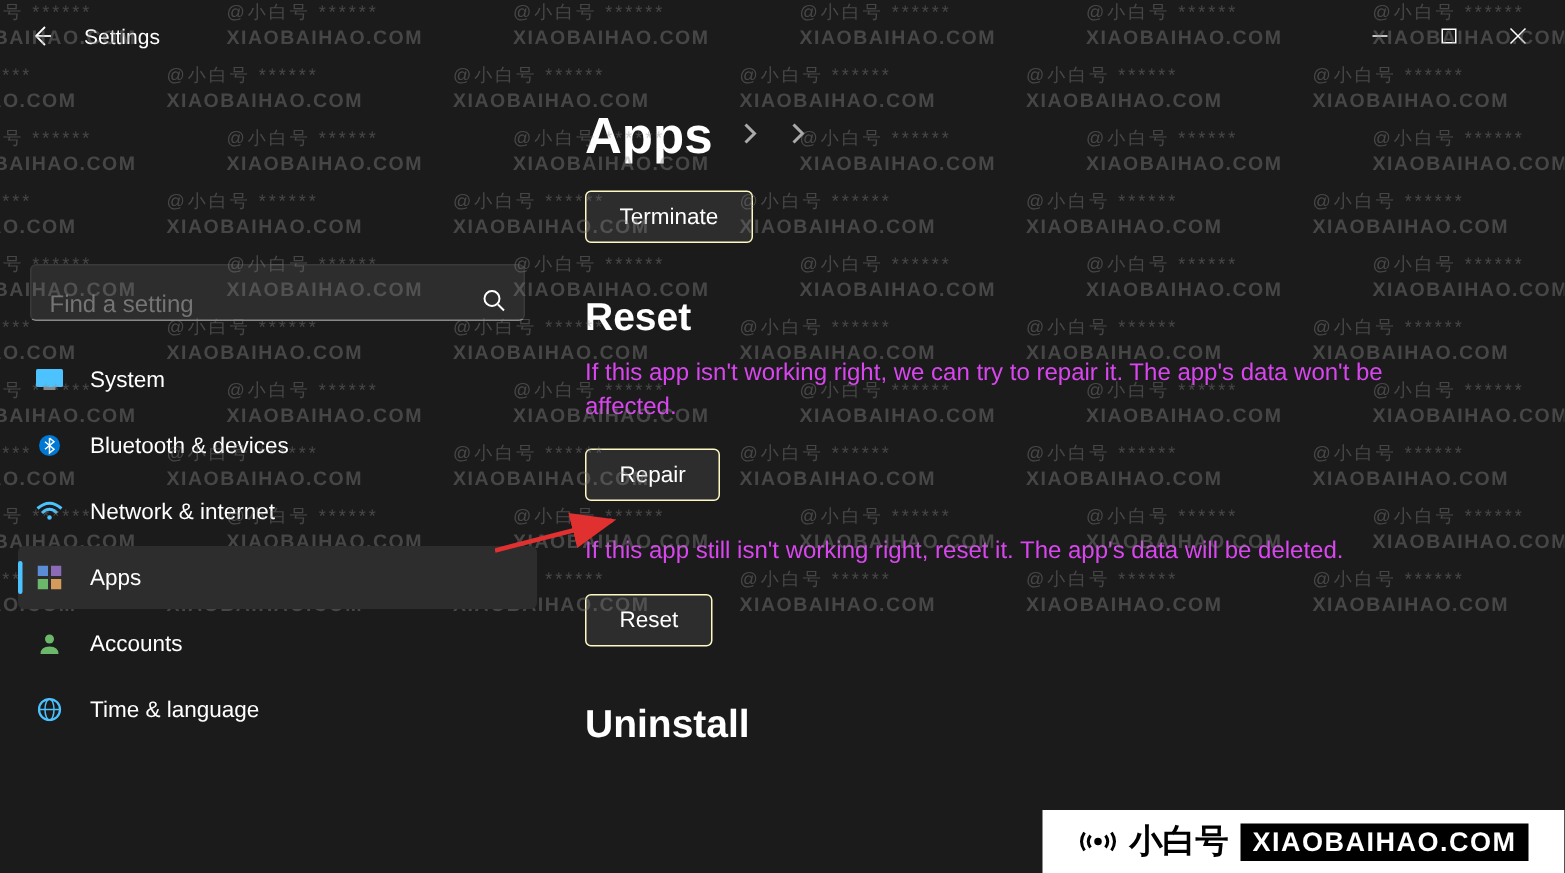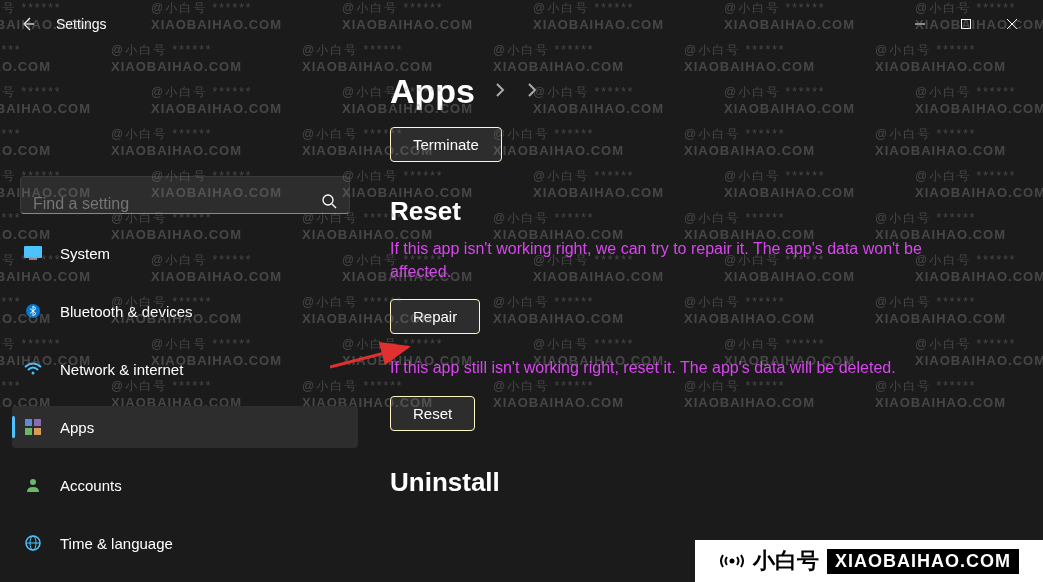--- a/index.html
+++ b/index.html
@@ -12,21 +12,21 @@
 .win-btn { width: 46px; height: 32px; display: flex; align-items: center; justify-content: center; cursor: pointer; }
 
 .layout { display: flex; height: calc(100% - 48px); }
 
 .sidebar { width: 370px; padding: 0 8px; flex-shrink: 0; }
 .search-wrap { padding: 8px 12px 18px 12px; margin-top: 120px; }
 .search-box { background: #2d2d2d; border: 1px solid #3a3a3a; border-bottom: 1px solid #888; border-radius: 4px; height: 38px; display: flex; align-items: flex-end; padding: 0 12px; }
 .search-box input { flex: 1; background: transparent; border: none; outline: none; color: #ccc; font-size: 16px; }
 .search-icon { color: #fff; }
 
-.nav { display: flex; flex-direction: column; gap: 16px; padding: 0 4px; }
+.nav { display: flex; flex-direction: column; gap: 2px; padding: 0 4px; }
 .nav-item { display: flex; align-items: center; gap: 18px; height: 42px; padding: 0 12px; border-radius: 4px; cursor: pointer; font-size: 15px; }
 .nav-item.active { background: #2d2d2d; position: relative; }
 .nav-item.active::before { content: ""; position: absolute; left: 0; top: 10px; bottom: 10px; width: 3px; background: #4cc2ff; border-radius: 2px; }
 .nav-icon { width: 18px; height: 18px; display: flex; align-items: center; justify-content: center; font-size: 16px; }
 
 .main { flex: 1; padding: 0 20px 0 20px; overflow: hidden; }
 .breadcrumb { display: flex; align-items: center; gap: 18px; padding: 20px 0 10px 0; margin-top: 4px; }
 .crumb { font-size: 34px; font-weight: 600; color: #fff; cursor: pointer; }
 .chev { color: #aaa; }
 

